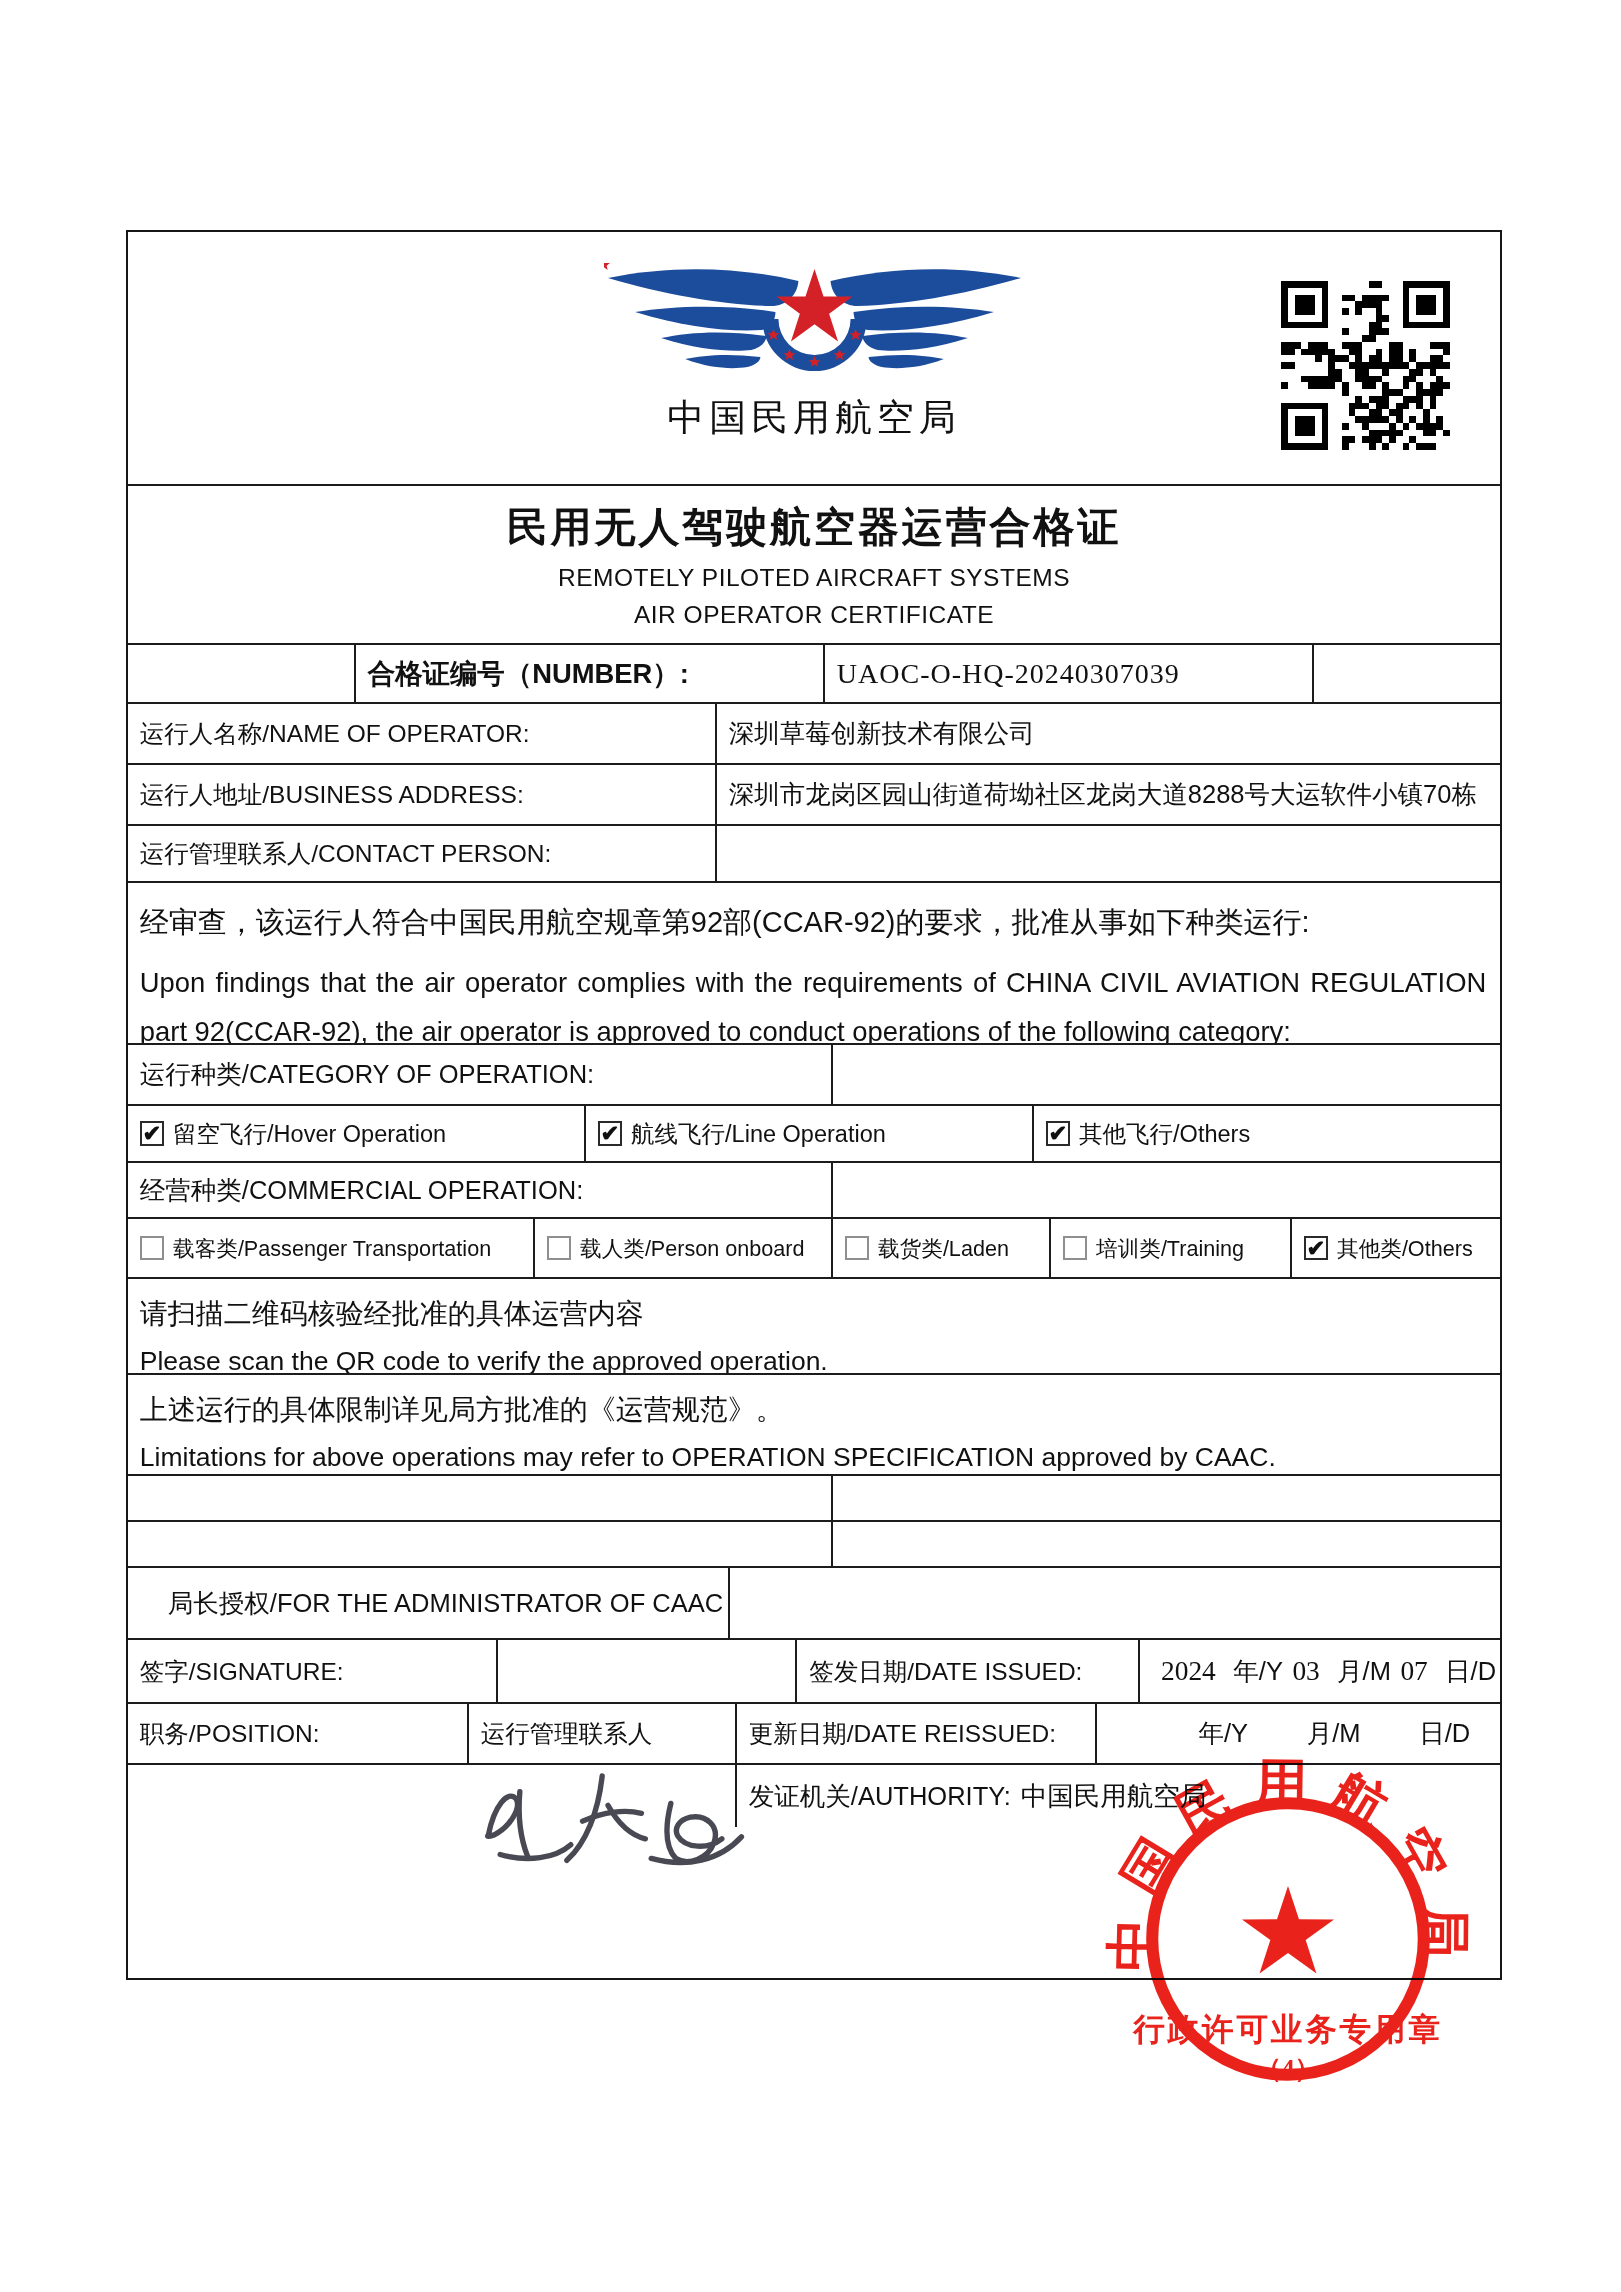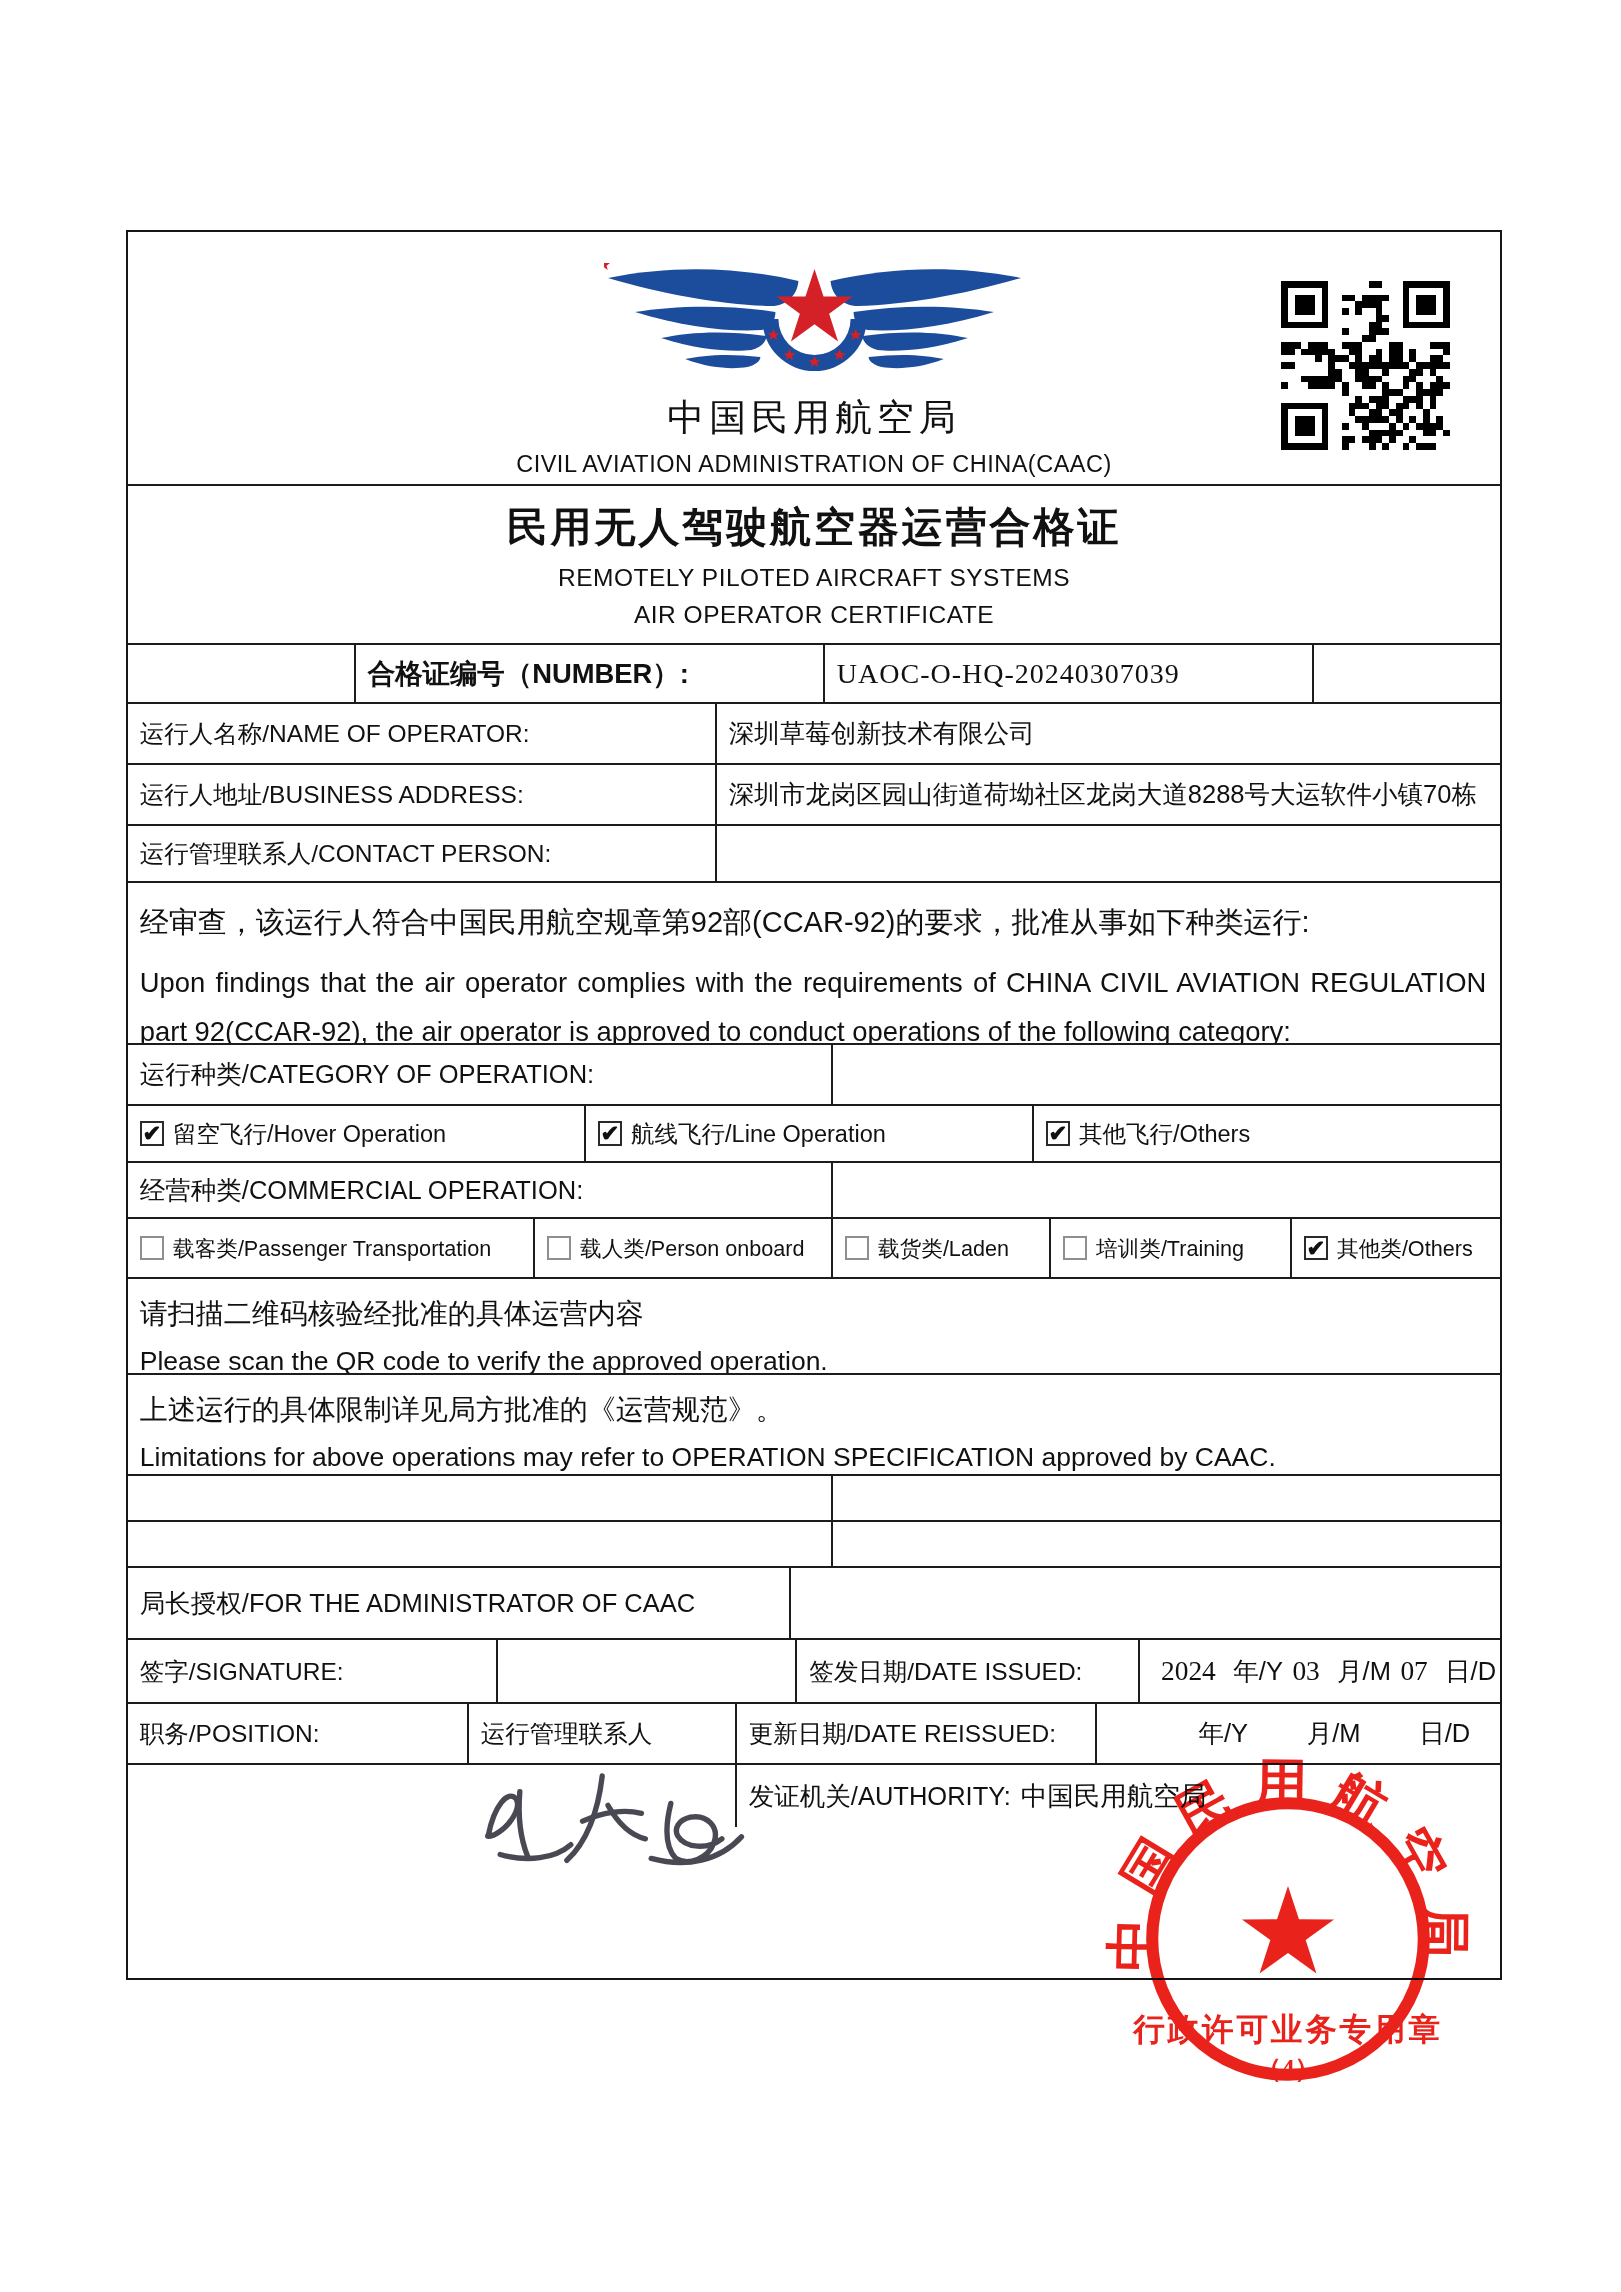--- a/index.html
+++ b/index.html
@@ -86,21 +86,20 @@
               <polygon points="0,-6 1.8,-1.9 6,-1.9 2.6,0.9 3.7,5 0,2.4 -3.7,5 -2.6,0.9 -6,-1.9 -1.8,-1.9"></polygon>
             </g>
           <use href="#tinyStar" transform="translate(169,70)"></use>
           <use href="#tinyStar" transform="translate(185,90)"></use>
           <use href="#tinyStar" transform="translate(210,97)"></use>
           <use href="#tinyStar" transform="translate(235,90)"></use>
           <use href="#tinyStar" transform="translate(251,70)"></use>
         </g>
       </svg>
       <div class="org-zh">中国民用航空局</div>
-      <div class="org-en">CIVIL AVIATION ADMINISTRATION OF CHINA(CAAC)</div>
       <svg class="qr" viewBox="0 0 25 25" shape-rendering="crispEdges" aria-hidden="true">
         <rect x="0" y="0" width="25" height="25" fill="#fff"></rect>
         <g fill="#000">
           <rect x="0" y="0" width="7" height="7"></rect>
             <rect x="18" y="0" width="7" height="7"></rect>
             <rect x="0" y="18" width="7" height="7"></rect>
         </g>
         <g fill="#fff">
           <rect x="1" y="1" width="5" height="5"></rect>
             <rect x="19" y="1" width="5" height="5"></rect>
@@ -439,21 +438,21 @@
         <div class="c grow"></div>
     </div>
 
 
     <div class="row" style="height:46px;">
       <div class="c" style="width:703px;"></div>
         <div class="c grow"></div>
     </div>
 
     <div class="row" style="height:72px;">
-      <div class="c pad" style="width:661px;">
+      <div class="c pad" style="width:572px;margin-left:28px;">
           <span class="lbl" style="font-size:25.5px;">局长授权/FOR THE ADMINISTRATOR OF CAAC</span>
         </div>
       <div class="c grow"></div>
     </div>
 
     <div class="row" style="height:64px;gap:44px;">
       <div class="c pad" style="width:339px;">
           <span class="lbl">签字/SIGNATURE:</span>
         </div>
       <div class="c" style="width:268px;"></div>

